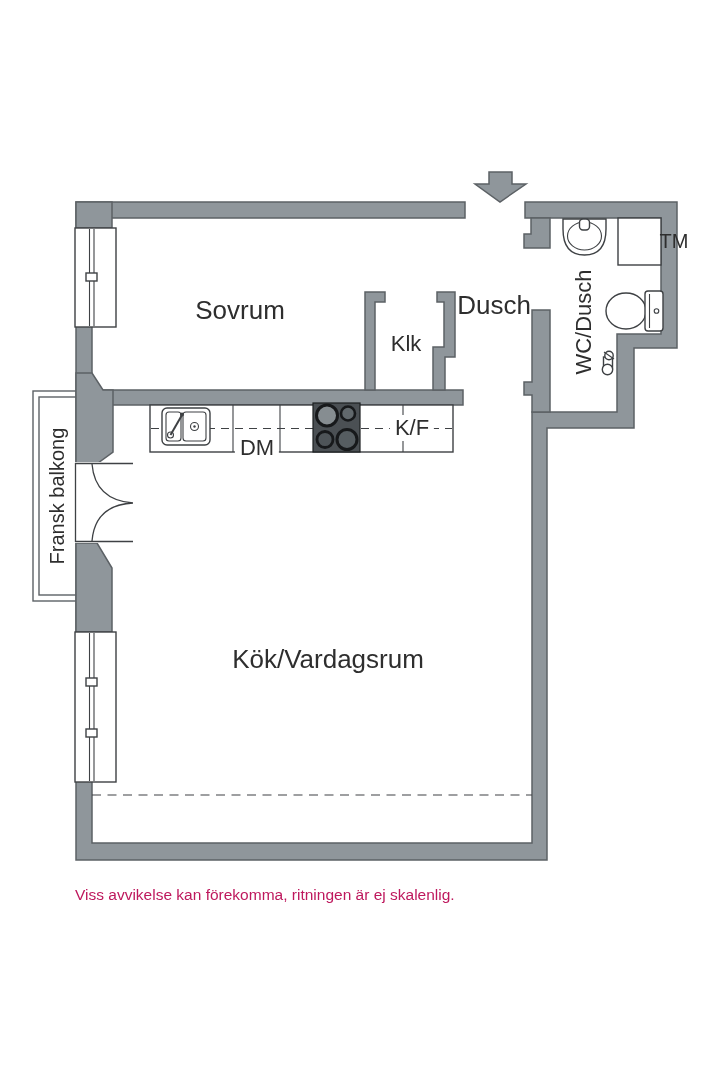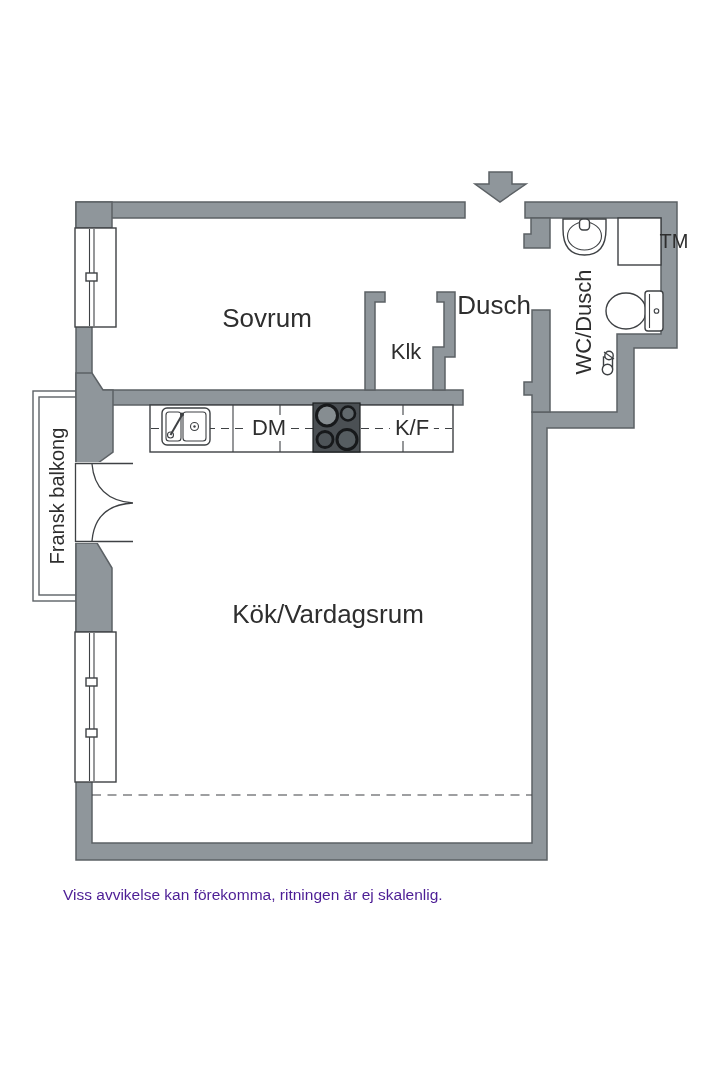--- a/index.html
+++ b/index.html
@@ -14,21 +14,21 @@
   .fx{fill:#fff;stroke:var(--line);stroke-width:1.4;}
   .fxthin{fill:none;stroke:var(--line);stroke-width:1.1;}
   .ln{stroke:var(--line);stroke-width:1.3;fill:none;}
   .railing{fill:none;stroke:var(--wall-stroke);stroke-width:1.4;}
   .lbl{position:absolute;transform:translate(-50%,-50%);white-space:nowrap;
        font-size:26px;color:var(--text);z-index:5;}
   .lbl.small{font-size:22px;}
   .lbl.tiny{font-size:20px;}
   .lbl.vert{transform:translate(-50%,-50%) rotate(-90deg);}
   .lbl.padbg{background:#fff;padding:0 5px;}
-  .disclaimer{position:absolute;left:63px;top:886px;font-size:15.5px;color:#4c1d95;z-index:5;}
+  .disclaimer{position:absolute;left:75px;top:886px;font-size:15.5px;color:#be185d;z-index:5;}
 </style>
 </head>
 <body>
 
 <div id="plan">
 
   <svg width="720" height="1080" viewBox="0 0 720 1080">
 
     <g>
       <rect class="railing" x="33" y="391" width="45" height="210"></rect>
@@ -120,25 +120,25 @@
     <g>
       <rect class="fx" x="603.5" y="357" width="9" height="11"></rect>
       <circle class="fx" cx="609" cy="355.5" r="4.2"></circle>
       <circle class="fx" cx="607.5" cy="369.5" r="5.2"></circle>
       <line class="fxthin" x1="604" y1="352" x2="614" y2="359"></line>
     </g>
 
     <path class="fxthin" stroke-dasharray="9,6.5" stroke-width="1.4" d="M92,795 H532"></path>
   </svg>
 
-  <div class="lbl" style="left:240px;top:318px;margin-left:27px;">Sovrum</div>
-  <div class="lbl small" style="left:406px;top:352px;">Klk</div>
+  <div class="lbl" style="left:240px;top:310px;">Sovrum</div>
+  <div class="lbl small" style="left:406px;top:344px;">Klk</div>
   <div class="lbl" style="left:494px;top:305px;">Dusch</div>
   <div class="lbl small vert" style="left:584px;top:322px;">WC/Dusch</div>
-  <div class="lbl" style="left:328px;top:614px;">Kök/Vardagsrum</div>
+  <div class="lbl" style="left:328px;top:659px;">Kök/Vardagsrum</div>
   <div class="lbl tiny vert" style="left:57px;top:496px;">Fransk balkong</div>
 
   <div class="lbl tiny" style="left:674px;top:241px;">TM</div>
-  <div class="lbl small padbg" style="left:257px;top:428px;margin-left:12px;">DM</div>
+  <div class="lbl small padbg" style="left:257px;top:448px;">DM</div>
   <div class="lbl small padbg" style="left:412px;top:428px;">K/F</div>
 
   <div class="disclaimer">Viss avvikelse kan förekomma, ritningen är ej skalenlig.</div>
 </div>
 
 </body></html>

